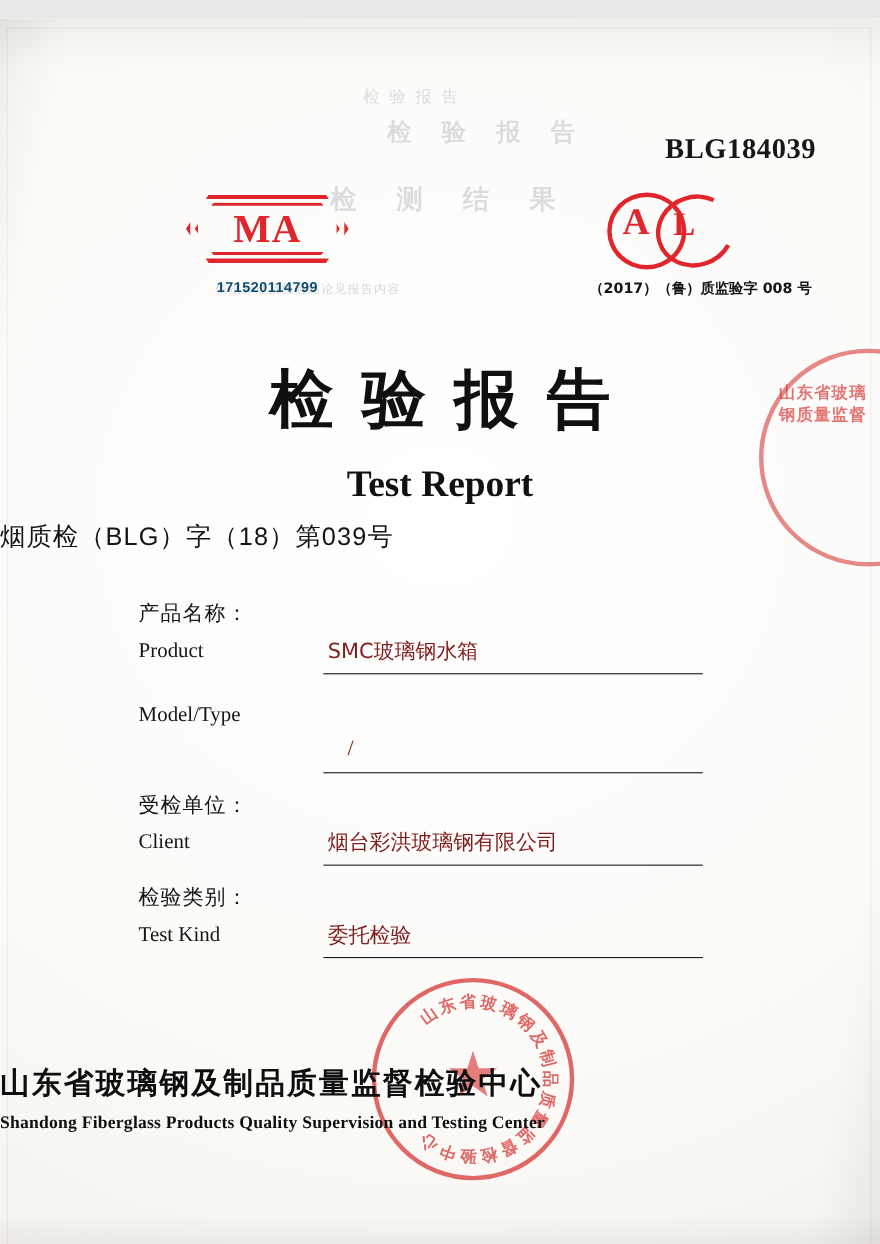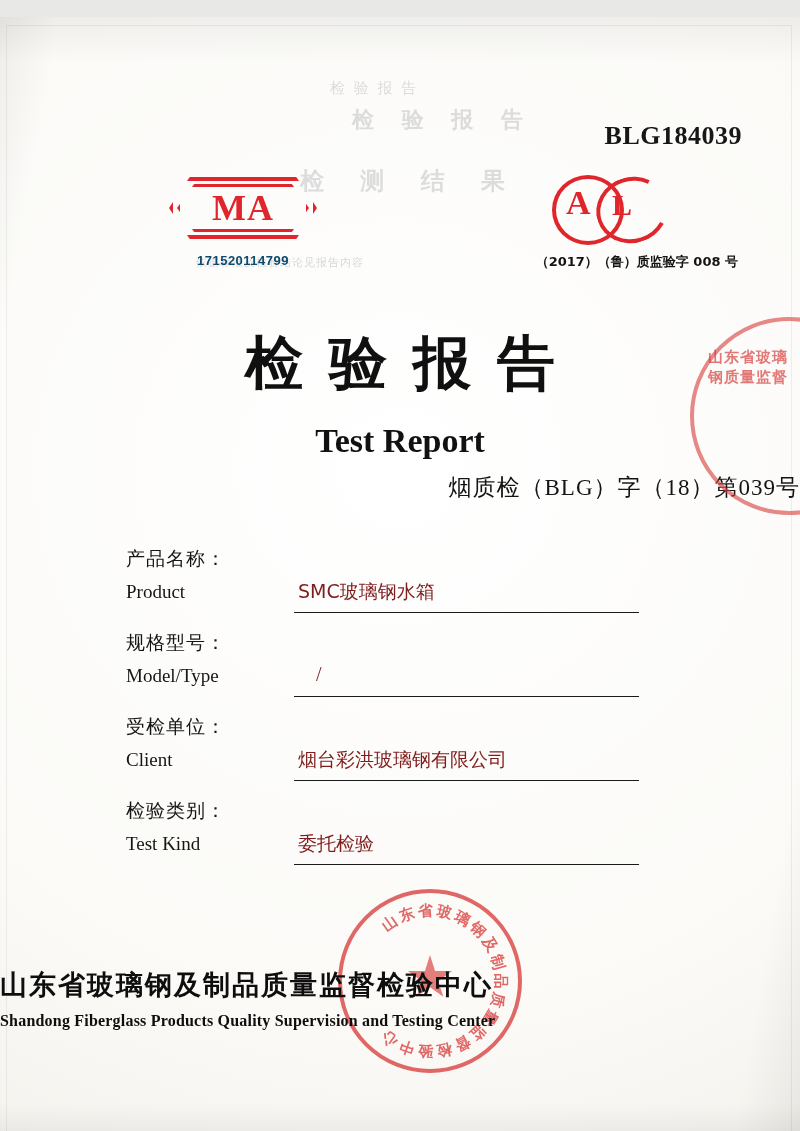--- a/index.html
+++ b/index.html
@@ -191,23 +191,23 @@
     text-align: center;
     font-size: 34px;
     font-weight: bold;
     font-family: "Liberation Serif", serif;
     color: #111;
   }
   #doc-no {
     position: absolute;
     top: 455px;
     left: 0; right: 0;
-    text-align: right;
+    text-align: left;
     font-size: 23px;
-    font-family: Liberation Serif, serif;
+    font-family: Liberation Sans, sans-serif;
     color: #141414;
     letter-spacing: 1px;
   }
 
   
   #fields {
     position: absolute;
     left: 126px;
     top: 528px;
     width: 520px;
@@ -377,21 +377,20 @@
 
   <div id="fields">
 
     <div class="field-row">
       <div class="field-label-cn">产品名称：</div>
       <div class="field-label-en">Product</div>
       <div class="field-value">SMC玻璃钢水箱</div>
     </div>
 
     <div class="field-row">
-      <div class="field-label-cn">规格型号：</div>
       <div class="field-label-en">Model/Type</div>
       <div class="field-value slash">/</div>
     </div>
 
     <div class="field-row">
       <div class="field-label-cn">受检单位：</div>
       <div class="field-label-en">Client</div>
       <div class="field-value">烟台彩洪玻璃钢有限公司</div>
     </div>
 

